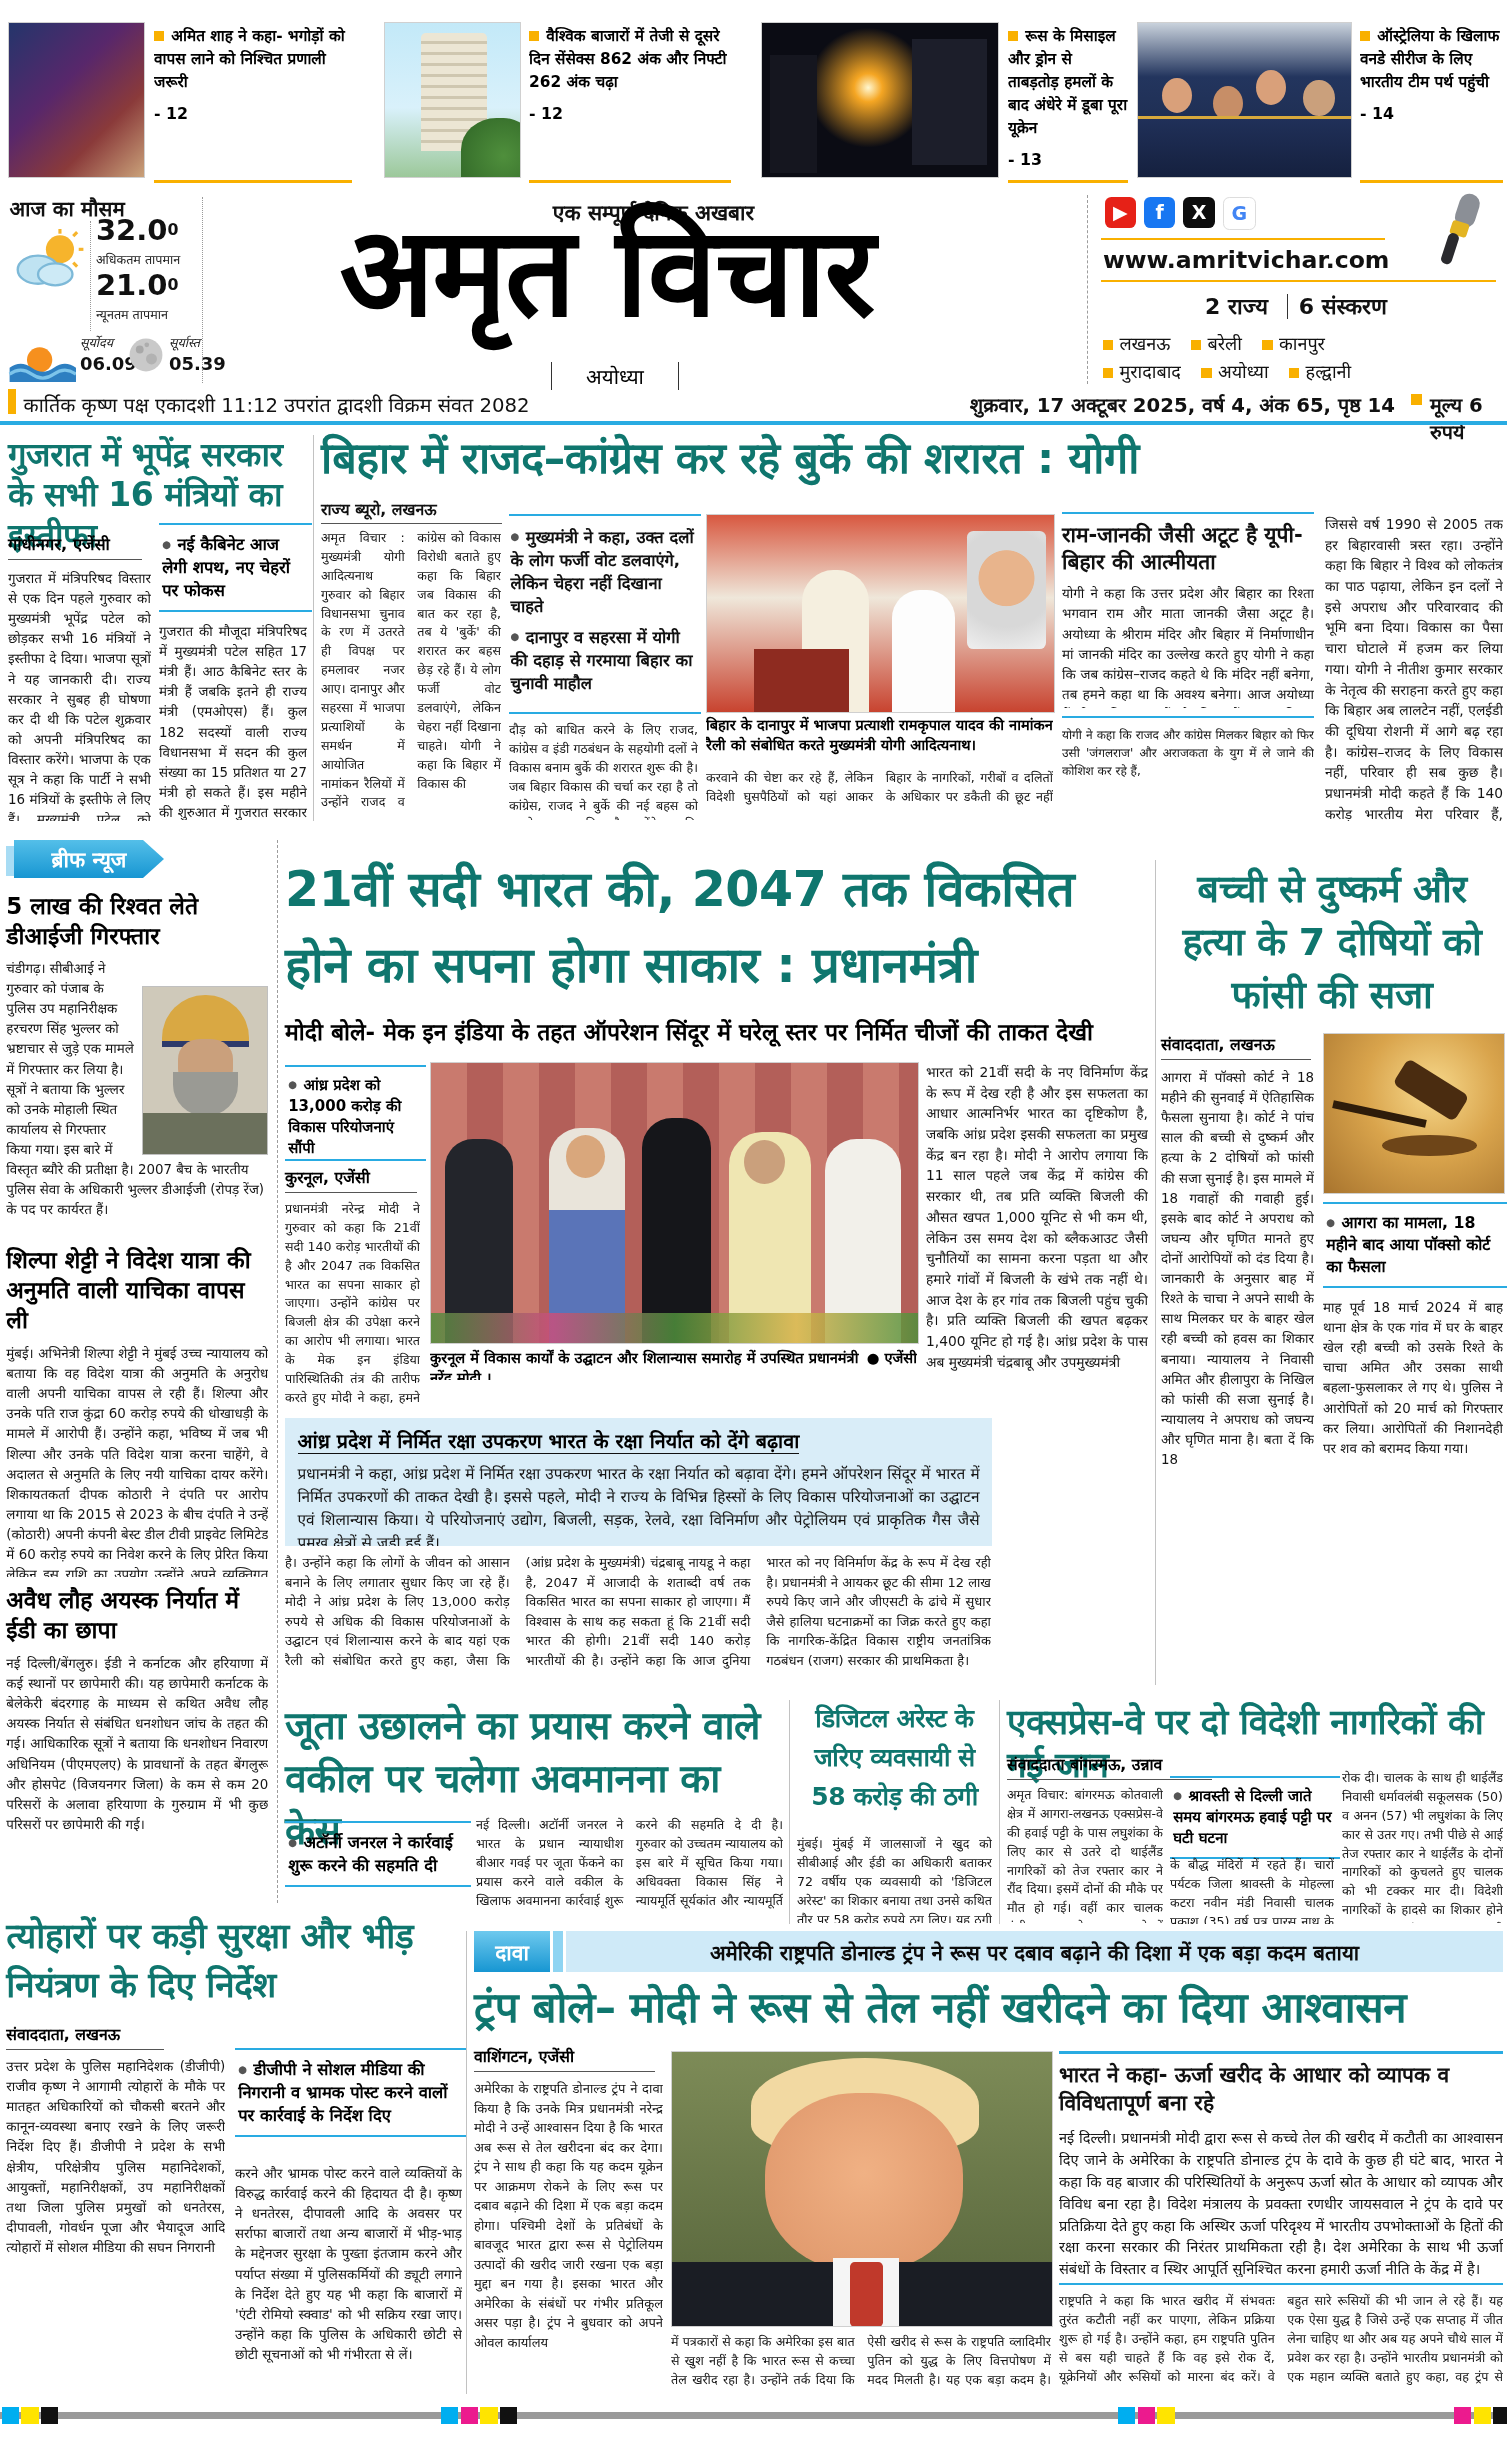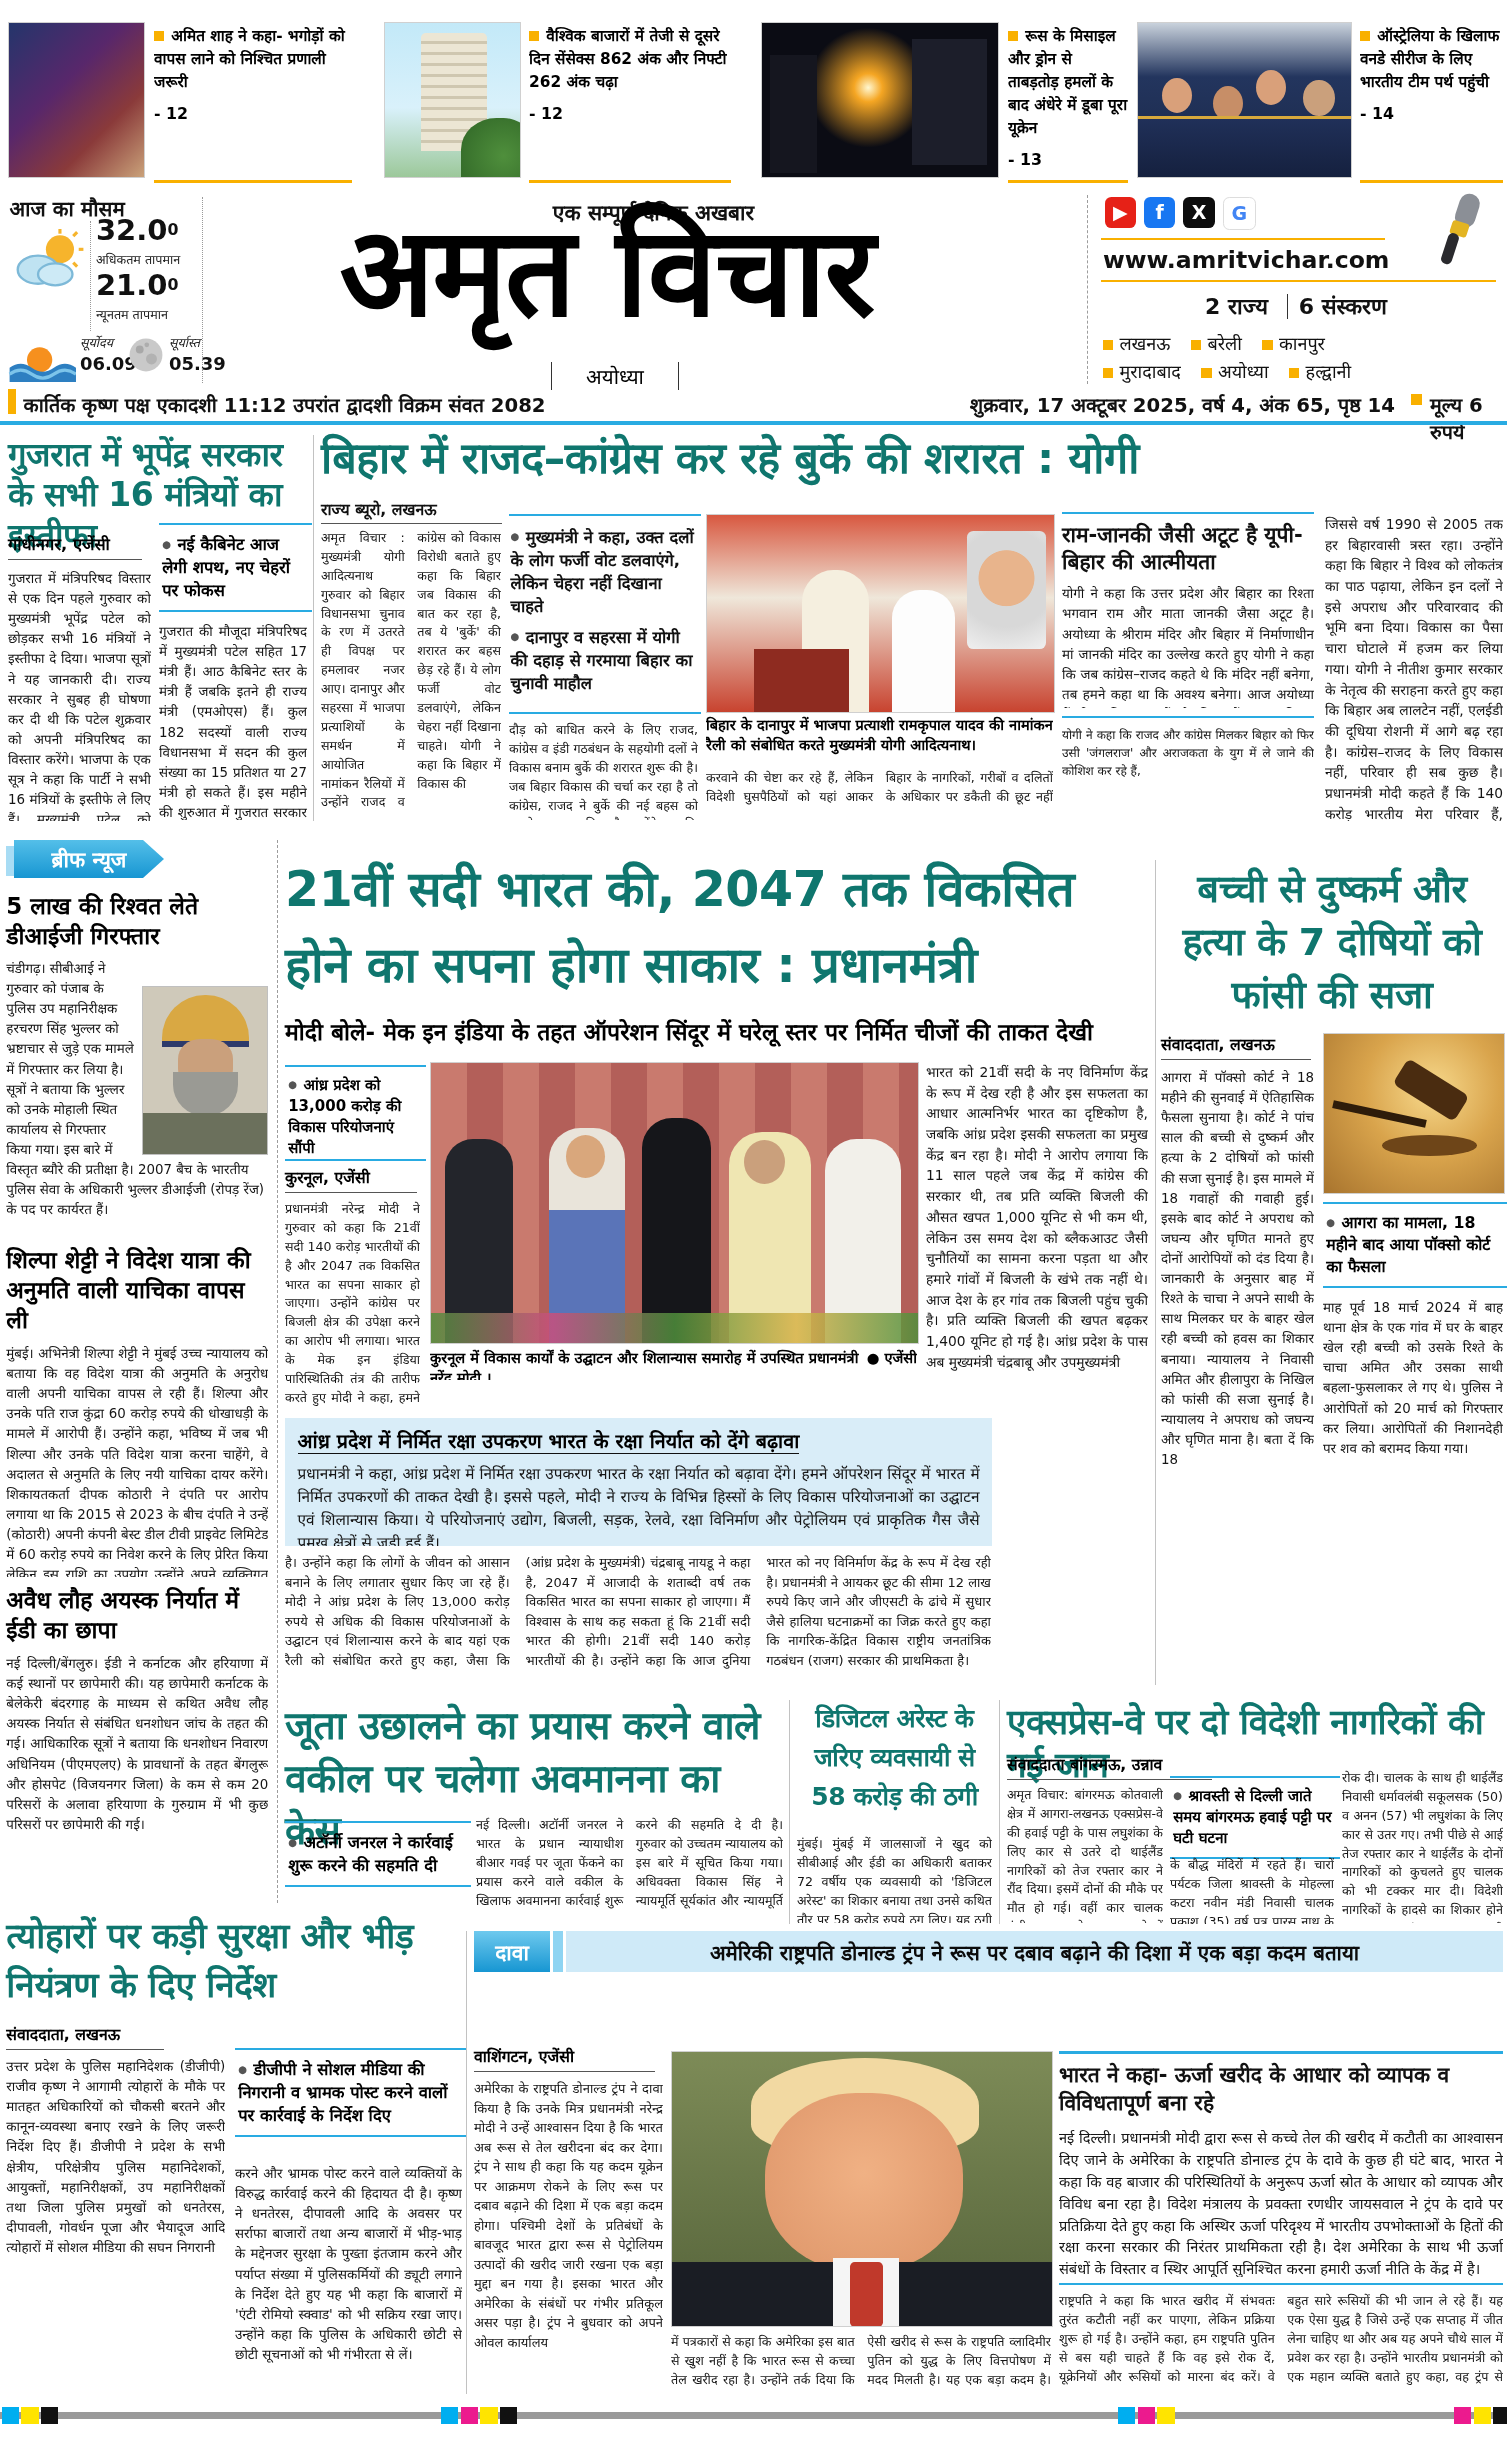--- a/index.html
+++ b/index.html
@@ -156,21 +156,21 @@
     </div>
     <div class="abs ed-row" style="left:7.9px;top:167px;">
       <span class="ed">मुरादाबाद</span>
       <span class="ed">अयोध्या</span>
       <span class="ed">हल्द्वानी</span>
     </div>
   </div>
   <div class="vrd" style="left:1087px;top:195px;height:189px;"></div>
 
   <div class="abs" style="left:7.9px;top:389px;width:7.9px;height:25px;background:#f9b000;"></div>
-  <div class="abs" style="left:23.6px;top:391px;width:677px;font-weight:700;font-size:19.7px;">कार्तिक कृष्ण पक्ष एकादशी 11:12 उपरांत द्वादशी विक्रम संवत 2082</div>
+  <div class="abs" style="left:23.6px;top:391px;width:677px;font-weight:400;font-size:19.7px;">कार्तिक कृष्ण पक्ष एकादशी 11:12 उपरांत द्वादशी विक्रम संवत 2082</div>
   <div class="abs" style="left:859px;top:391px;width:536px;font-weight:800;font-size:19.7px;text-align:right;">शुक्रवार, 17 अक्टूबर 2025, वर्ष 4, अंक 65, पृष्ठ 14</div>
   <div class="abs" style="left:1411px;top:394px;width:11px;height:11px;background:#f9b000;"></div>
   <div class="abs" style="left:1430px;top:391px;width:79px;font-weight:800;font-size:19.7px;">मूल्य 6 रुपये</div>
   <div class="cyan-rule" style="left:0;top:421px;width:1508px;height:3.9px;"></div>
 
   <div class="abs hl" style="left:7.9px;top:435px;width:301px;font-size:33px;">गुजरात में भूपेंद्र सरकार के सभी 16 मंत्रियों का इस्तीफा</div>
   <div class="abs byline" style="left:7.9px;top:532px;width:134px;">गांधीनगर, एजेंसी</div>
   <div class="abs body-txt" style="left:7.9px;top:569px;width:143px;height:252px;">गुजरात में मंत्रिपरिषद विस्तार से एक दिन पहले गुरुवार को मुख्यमंत्री भूपेंद्र पटेल को छोड़कर सभी 16 मंत्रियों ने इस्तीफा दे दिया। भाजपा सूत्रों ने यह जानकारी दी। राज्य सरकार ने सुबह ही घोषणा कर दी थी कि पटेल शुक्रवार को अपनी मंत्रिपरिषद का विस्तार करेंगे। भाजपा के एक सूत्र ने कहा कि पार्टी ने सभी 16 मंत्रियों के इस्तीफे ले लिए हैं। मुख्यमंत्री पटेल को छोड़कर सभी मंत्रियों ने इस्तीफा दे दिया है।, मंत्रिपरिषद विस्तार शुक्रवार पूर्वाह्न साढ़े 11 बजे होगा।</div>
   <div class="abs bbox bdot" style="left:159px;top:523px;width:147px;font-size:16.5px;">नई कैबिनेट आज लेगी शपथ, नए चेहरों पर फोकस</div>
   <div class="abs body-txt" style="left:159px;top:622px;width:148px;height:198px;">गुजरात की मौजूदा मंत्रिपरिषद में मुख्यमंत्री पटेल सहित 17 मंत्री हैं। आठ कैबिनेट स्तर के मंत्री हैं जबकि इतने ही राज्य मंत्री (एमओएस) हैं। कुल 182 सदस्यों वाली राज्य विधानसभा में सदन की कुल संख्या का 15 प्रतिशत या 27 मंत्री हो सकते हैं। इस महीने की शुरुआत में गुजरात सरकार में राज्य मंत्री जगदीश विश्वकर्मा, केंद्रीय मंत्री सी आर पाटिल की जगह भारतीय जनता पार्टी की राज्य इकाई के नए अध्यक्ष बने थे।</div>
@@ -284,20 +284,21 @@
   <div class="abs body-txt" style="left:235px;top:2164px;width:227px;height:230px;">करने और भ्रामक पोस्ट करने वाले व्यक्तियों के विरुद्ध कार्रवाई करने की हिदायत दी है। कृष्ण ने धनतेरस, दीपावली आदि के अवसर पर सर्राफा बाजारों तथा अन्य बाजारों में भीड़-भाड़ के मद्देनजर सुरक्षा के पुख्ता इंतजाम करने और पर्याप्त संख्या में पुलिसकर्मियों की ड्यूटी लगाने के निर्देश देते हुए यह भी कहा कि बाजारों में 'एंटी रोमियो स्क्वाड' को भी सक्रिय रखा जाए। उन्होंने कहा कि पुलिस के अधिकारी छोटी से छोटी सूचनाओं को भी गंभीरता से लें।</div>
   <div class="vr" style="left:466px;top:1931px;height:463px;"></div>
 
   <div class="abs kicker-tab" style="left:474px;top:1931px;width:76px;height:41px;">
     <span>दावा</span>
   </div>
   <div class="abs" style="left:553px;top:1931px;width:9.5px;height:41px;background:#8ed4f2;"></div>
   <div class="abs kicker-band" style="left:566px;top:1931px;width:937px;height:41px;">
     <span>अमेरिकी राष्ट्रपति डोनाल्ड ट्रंप ने रूस पर दबाव बढ़ाने की दिशा में एक बड़ा कदम बताया</span>
   </div>
+  <div class="abs hl" style="left:474px;top:1982px;width:1029px;font-size:42px;">ट्रंप बोले–  मोदी ने रूस से तेल नहीं खरीदने का दिया आश्वासन</div>
   <div class="abs byline" style="left:474px;top:2045px;width:181px;font-size:15.8px;">वाशिंगटन, एजेंसी</div>
   <div class="abs body-txt" style="left:474px;top:2079px;width:189px;height:315px;font-size:13px;">अमेरिका के राष्ट्रपति डोनाल्ड ट्रंप ने दावा किया है कि उनके मित्र प्रधानमंत्री नरेन्द्र मोदी ने उन्हें आश्वासन दिया है कि भारत अब रूस से तेल खरीदना बंद कर देगा। ट्रंप ने साथ ही कहा कि यह कदम यूक्रेन पर आक्रमण रोकने के लिए रूस पर दबाव बढ़ाने की दिशा में एक बड़ा कदम होगा। पश्चिमी देशों के प्रतिबंधों के बावजूद भारत द्वारा रूस से पेट्रोलियम उत्पादों की खरीद जारी रखना एक बड़ा मुद्दा बन गया है। इसका भारत और अमेरिका के संबंधों पर गंभीर प्रतिकूल असर पड़ा है। ट्रंप ने बुधवार को अपने ओवल कार्यालय</div>
 
   <div class="photo" style="left:671px;top:2051px;width:380px;height:274px;background:linear-gradient(180deg,#7d8b57,#55633a);">
     <div class="abs" style="left:79px;top:6.3px;width:228px;height:95px;background:#f2d9a2;border-radius:50% 50% 30% 30%;"></div>
     <div class="abs" style="left:93px;top:41px;width:198px;height:178px;background:radial-gradient(circle at 50% 45%,#f0b184,#dd9468);border-radius:46%;"></div>
     <div class="abs" style="left:0;top:210px;width:100%;height:65px;background:#1a1d24;"></div>
     <div class="abs" style="left:161px;top:206px;width:66px;height:68px;background:#f5f5f5;"></div>
     <div class="abs" style="left:178px;top:210px;width:33px;height:65px;background:#c0392b;border-radius:4.7px;"></div>
   </div>

